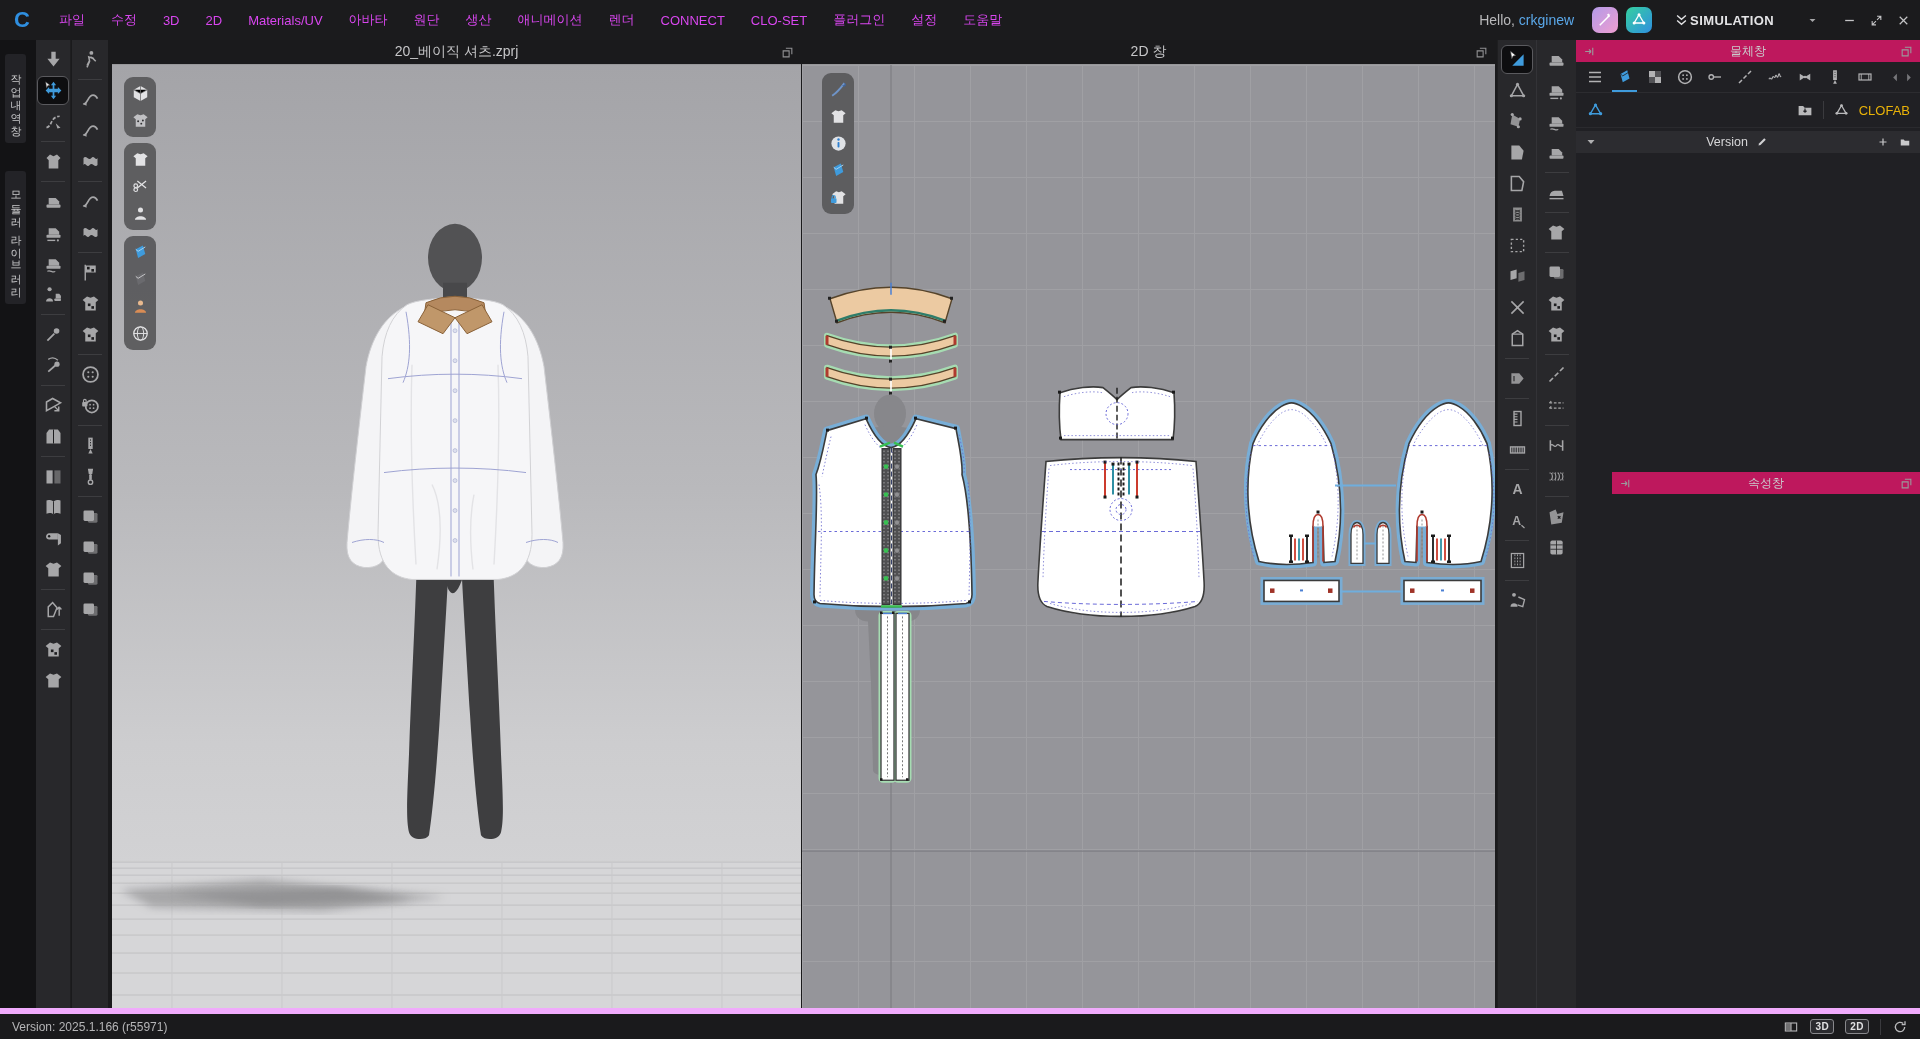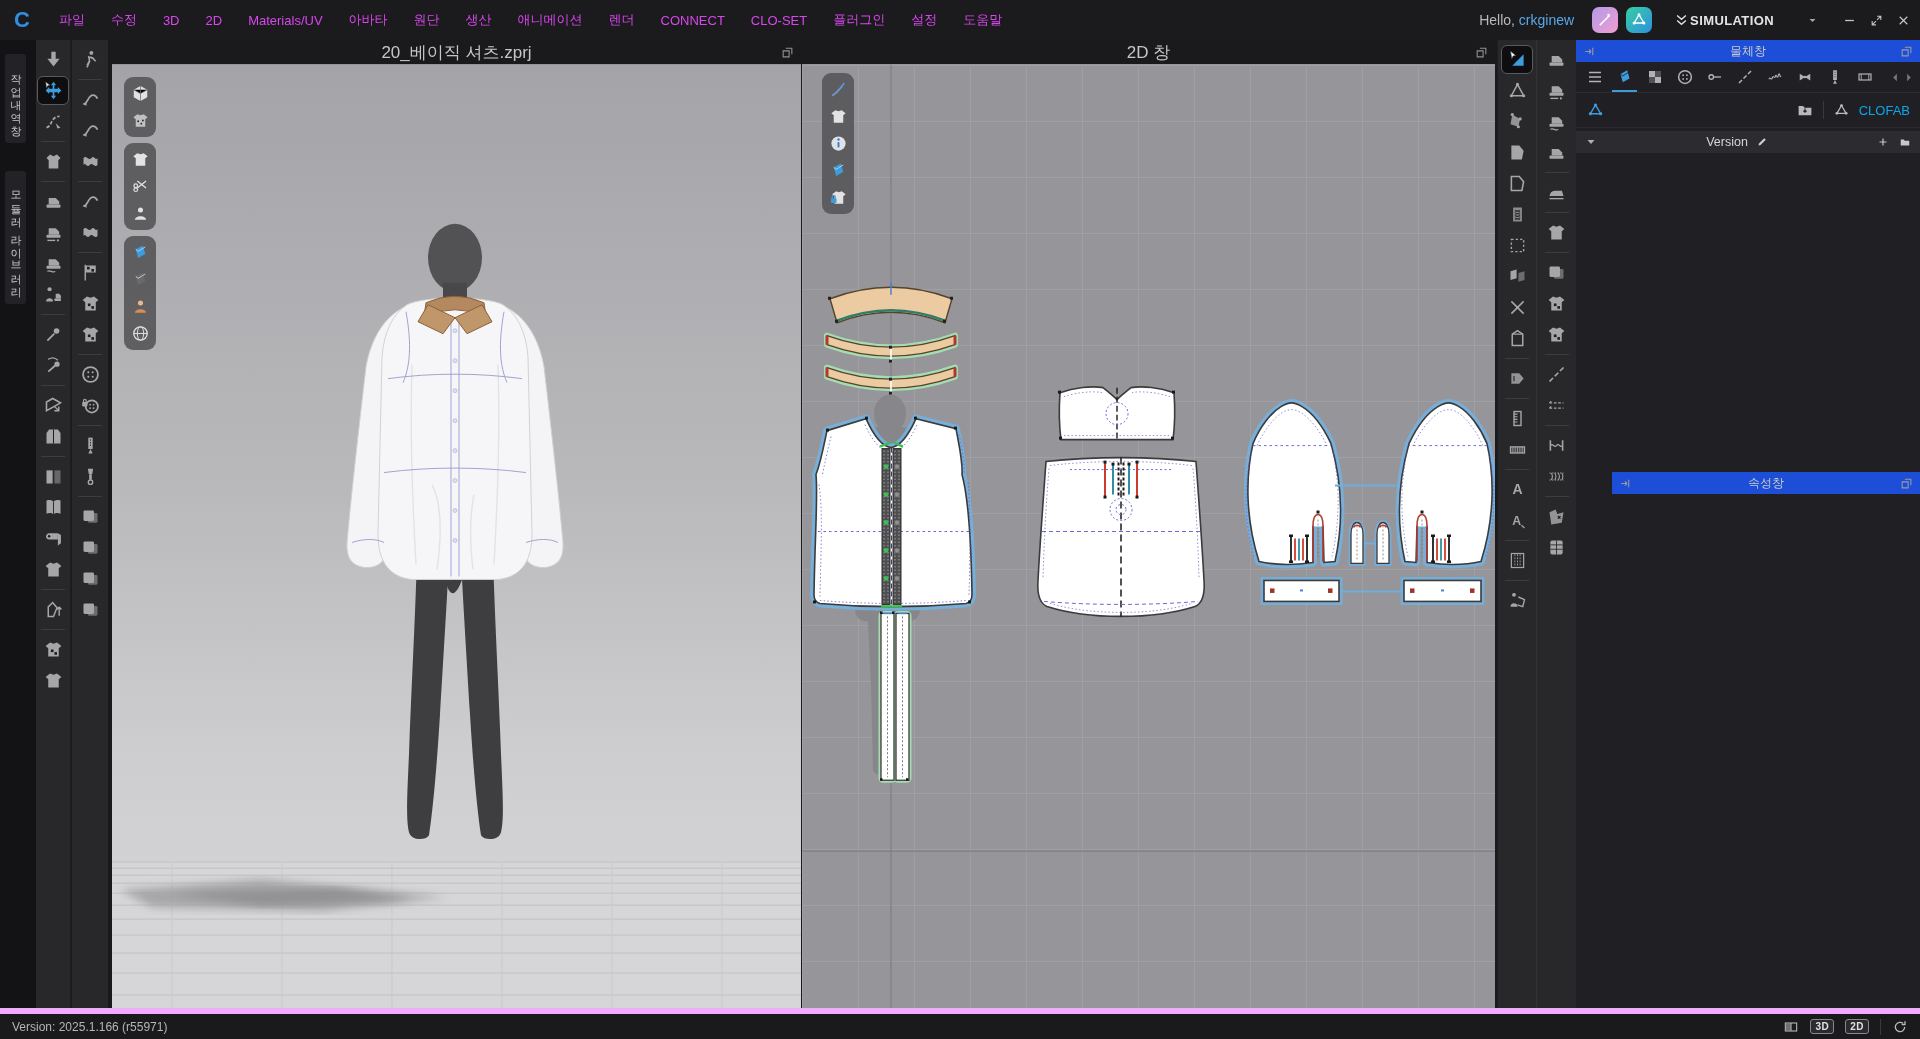--- a/index.html
+++ b/index.html
@@ -31,38 +31,38 @@
   #rcolA{left:1497px;width:39px;border-left:1px solid #1e1e20;}
   #rcolB{left:1536px;width:40px;border-left:1px solid #333337;}
   .tool{width:32px;height:29px;display:flex;align-items:center;justify-content:center;color:#a6a6a8;flex:0 0 auto;box-sizing:border-box;}
   .tool svg{width:21px;height:21px;}
   .tool.sel{background:#0e0e10;border:1px solid #5a5a5e;border-radius:6px;color:#3f9bdc;}
   .tsep{width:24px;height:1px;background:#3d3d40;margin:3px 0;flex:0 0 auto;}
   
   .vp{position:absolute;top:40px;bottom:31px;}
   #vp3d{left:112px;width:689px;}
   #vp2d{left:802px;width:693px;}
-  .vp-title{height:24px;background:#1a1a1c;color:#c6c6c8;font-size:17px;display:flex;align-items:center;justify-content:center;position:relative;}
+  .vp-title{height:24px;background:#1a1a1c;color:#c6c6c8;font-size:14px;display:flex;align-items:center;justify-content:center;position:relative;}
   .vp-title .float{position:absolute;right:7px;width:13px;height:13px;color:#919193;}
   .vp-body{position:absolute;top:24px;left:0;right:0;bottom:0;border-top:1px solid #97979a;overflow:hidden;}
   #body3d{background:linear-gradient(180deg,#a4a4a8 0%,#b9b9bc 45%,#cdcdcf 72%,#d8d8da 100%);}
   #body2d{background-color:#95959a;
     background-image:linear-gradient(#a0a0a4 1px,transparent 1px),linear-gradient(90deg,#a0a0a4 1px,transparent 1px);
     background-size:56px 56px;}
   .scene{position:absolute;left:0;top:0;width:100%;height:100%;}
   
   .strip{position:absolute;display:flex;flex-direction:column;gap:6px;}
   #strip3d{left:12px;top:12px;}
   #strip2d{left:20px;top:8px;}
   .sgroup{background:rgba(88,88,90,.93);border-radius:9px;padding:4px 2px;display:flex;flex-direction:column;align-items:center;gap:2px;}
   .sgroup .tool{width:28px;height:25px;color:#e2e2e4;}
   .sgroup .tool svg{width:19px;height:19px;}
   
   .panel{position:absolute;left:1576px;width:344px;top:40px;bottom:31px;background:#202024;}
-  .phead{height:22px;background:#1d4ed8;display:flex;align-items:center;justify-content:center;color:#cacacc;font-size:12px;position:relative;}
+  .phead{height:22px;background:#be185d;display:flex;align-items:center;justify-content:center;color:#cacacc;font-size:12px;position:relative;}
   .phead .harrow{position:absolute;left:7px;width:13px;height:13px;color:#9a9a9c;}
   .phead .float{position:absolute;right:7px;width:13px;height:13px;color:#9a9a9c;}
   .tabbar{height:30px;display:flex;align-items:center;padding:0 6px;gap:5px;border-bottom:1px solid #2c2c30;}
   .tabbar .tool{width:25px;height:29px;color:#b2b2b4;}
   .tabbar .tool svg{width:18px;height:18px;}
   .tabbar .tool.sel{background:none;border:none;border-radius:0;color:#3f9bdc;box-shadow:inset 0 -2px 0 #3f9bdc;}
   .tabnav{margin-left:auto;display:flex;gap:2px;color:#77777b;}
   .tabnav svg{width:11px;height:11px;}
   .brandrow{height:34px;display:flex;align-items:center;padding:0 10px;border-bottom:1px solid #2a2a2e;color:#e6e6e8;font-size:13px;}
   .brandrow .bicon{width:19px;height:19px;}
@@ -1175,21 +1175,21 @@
             <path d="M3.5 6.5h6l2 2.5h9V19h-17z" fill="currentColor"></path>
             <path d="M12 10v5m0 0l-2-2m2 2l2-2" stroke="#232327" stroke-width="1.6" fill="none"></path>
           </svg>
         <div class="vsep"></div>
         <svg width="17" height="17" viewBox="0 0 24 24">
             <path d="M12 5l6.5 11h-13z" fill="none" stroke="#b9b9bb" stroke-width="1.8"></path>
             <circle cx="12" cy="5" r="2" fill="#b9b9bb"></circle>
             <circle cx="5.5" cy="16" r="2" fill="#b9b9bb"></circle>
             <circle cx="18.5" cy="16" r="2" fill="#b9b9bb"></circle>
           </svg>
-        <span style="color:#0ea5e9;">CLOFAB</span>
+        <span style="color:#eab308;">CLOFAB</span>
       </div>
     </div>
     <div class="grouprow">
       <svg viewBox="0 0 24 24">
           <path d="M5 8l7 8 7-8z" fill="#b0b0b2"></path>
         </svg>
       <div class="ctr">
         <span>Version</span>
         <svg viewBox="0 0 24 24">
             <path d="M5 19l1-4L16.5 4.5l3 3L9 18z" fill="#d0d0d2"></path>

